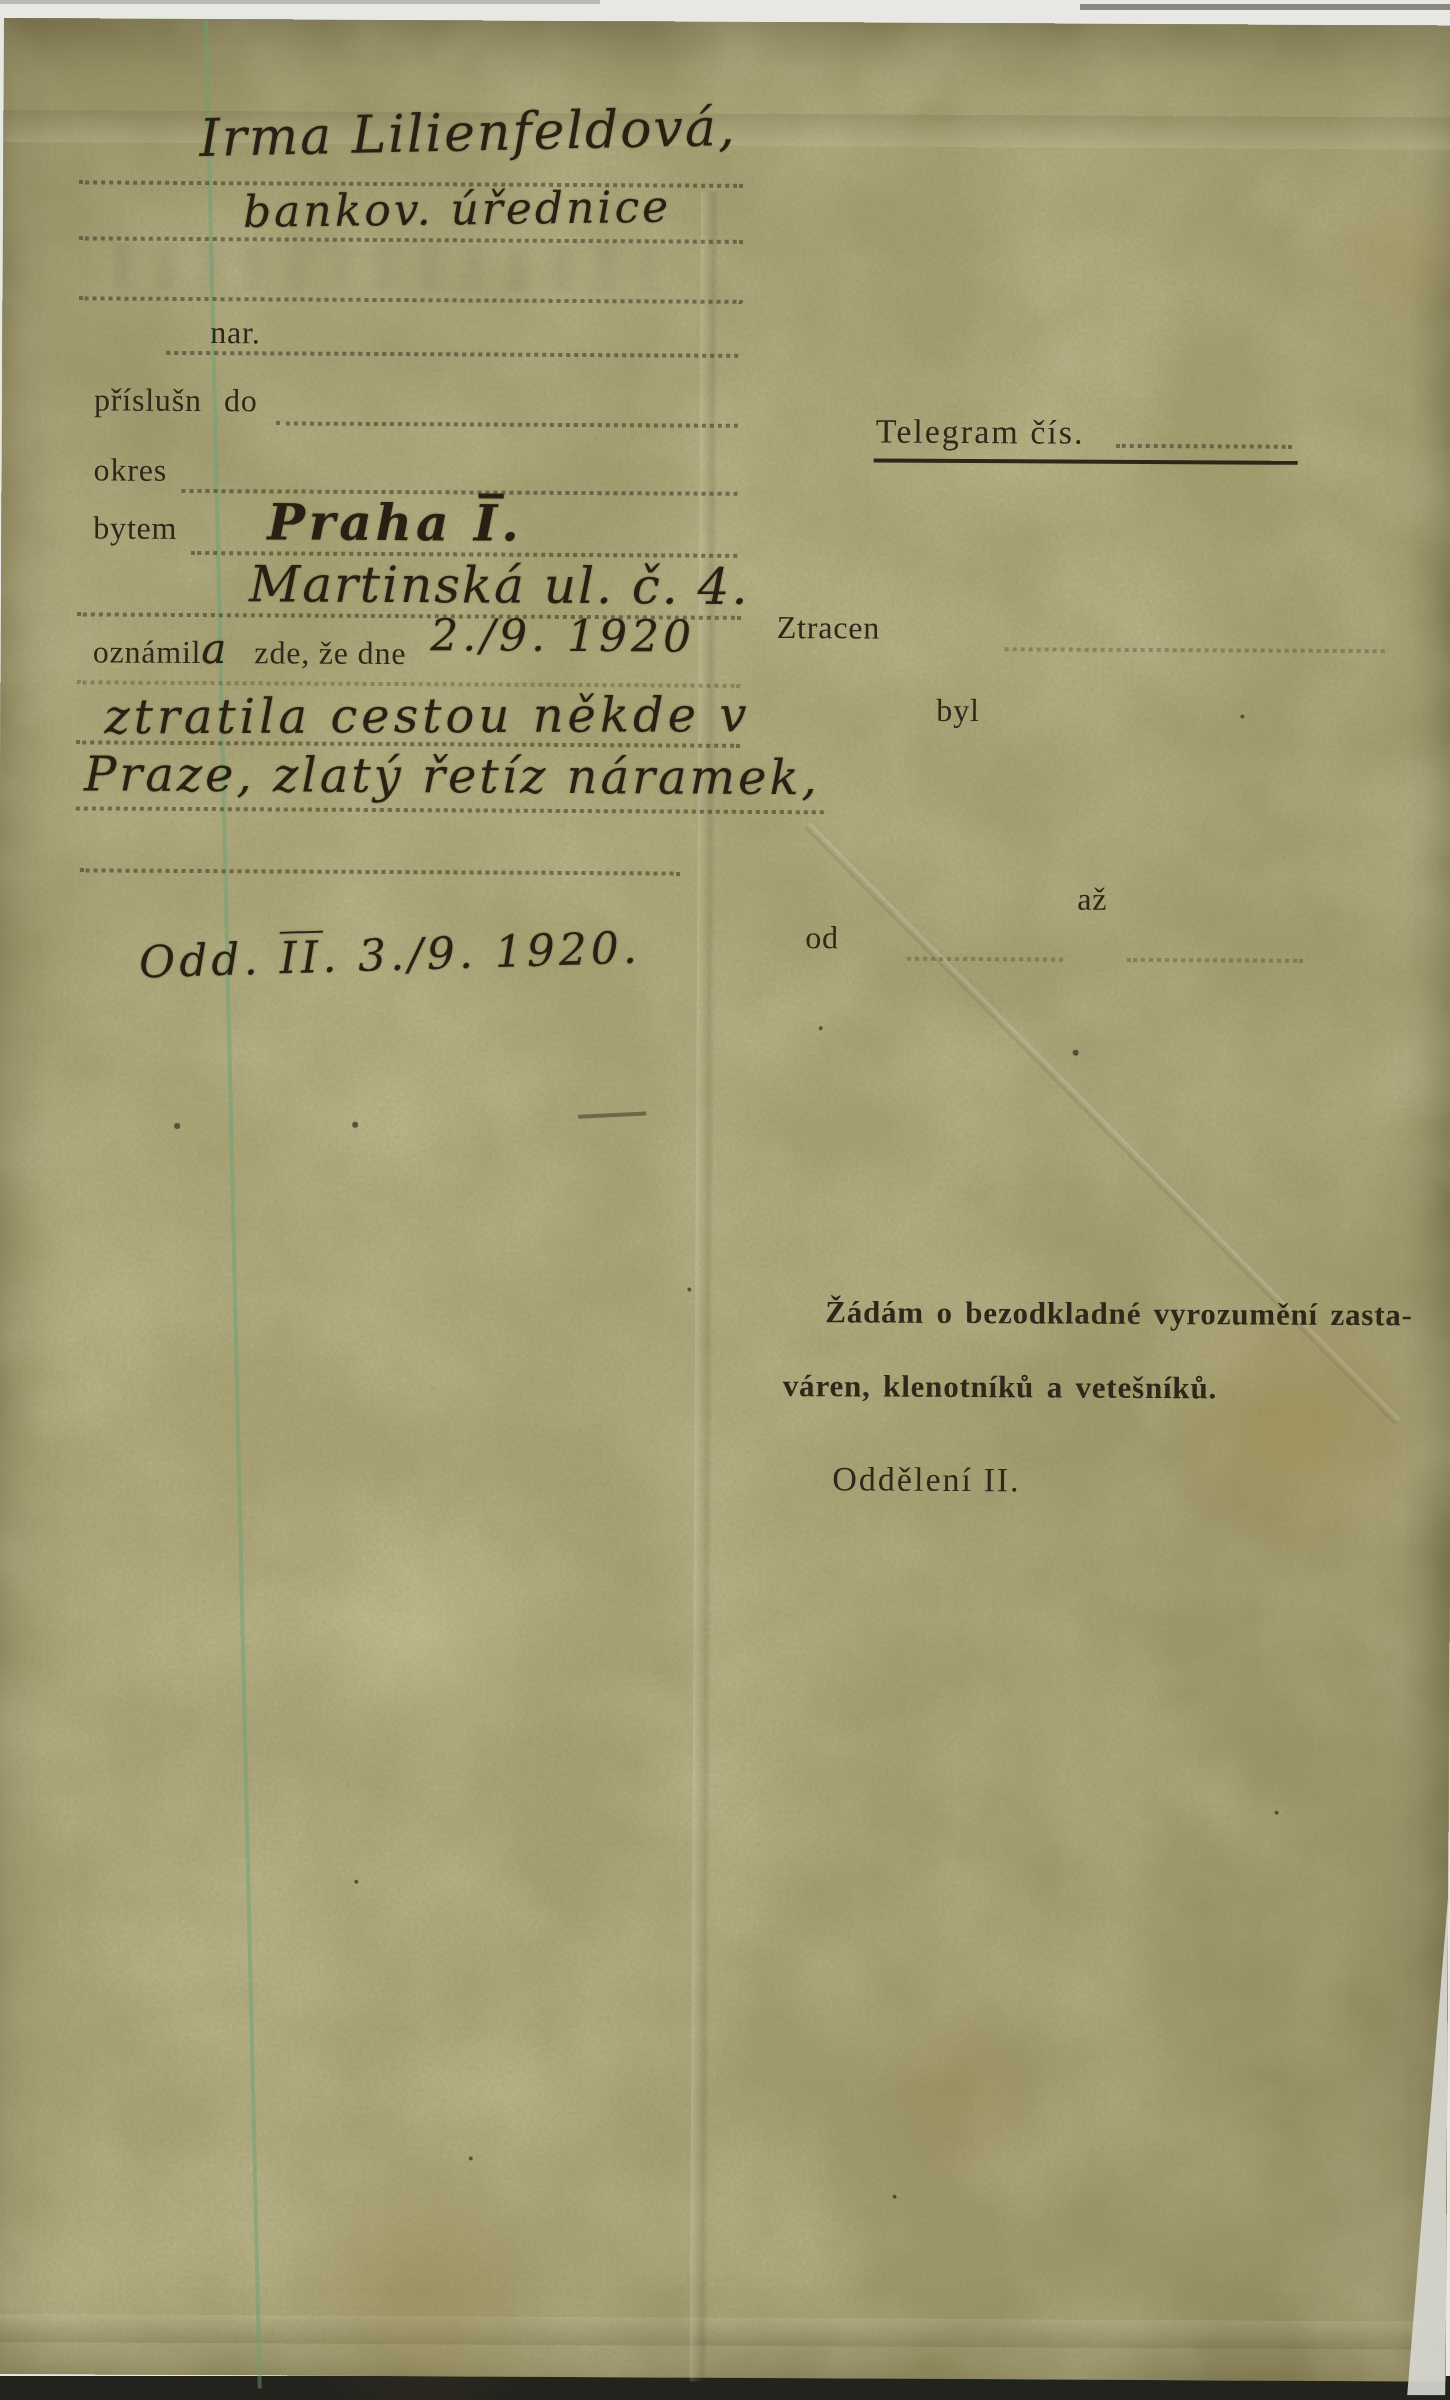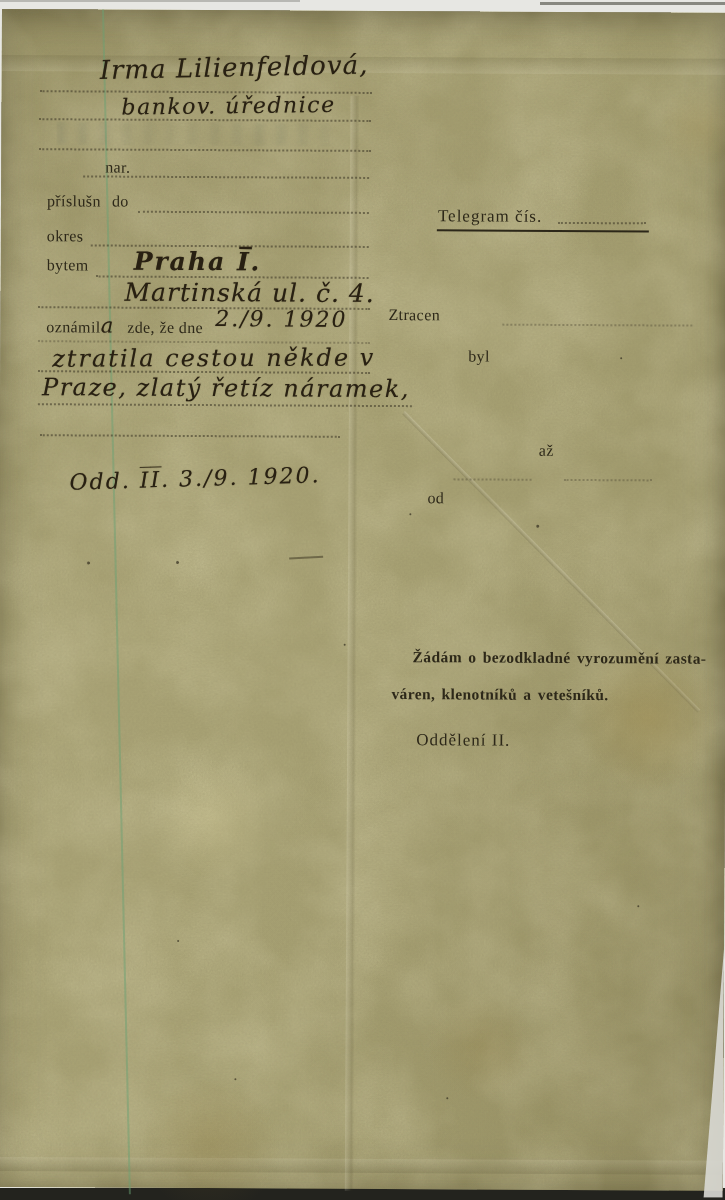--- a/index.html
+++ b/index.html
@@ -146,21 +146,21 @@
     <div class="hw" style="left:70px;top:456px;font-size:22px;letter-spacing:2px;transform:rotate(-2deg);">Odd. I̅I̅.  3./9. 1920.</div>
 
     <div class="pr bold" style="left:437px;top:195px;font-size:17px;">Telegram čís.</div>
     <div class="dot" style="left:557px;top:209px;width:88px;"></div>
     <div class="solid-rule" style="left:436px;top:218px;width:212px;"></div>
 
     <div class="pr" style="left:388px;top:295px;font-family:Liberation Serif, serif;">Ztracen</div>
     <div class="pr" style="left:468px;top:295px;margin-top:41px;">byl</div>
     <div class="dot faint" style="left:502px;top:311px;width:190px;"></div>
 
-    <div class="pr" style="left:428px;top:450px;margin-top:28px;">od</div>
+    <div class="pr" style="left:403px;top:450px;">od</div>
     <div class="dot faint" style="left:454px;top:466px;width:78px;"></div>
     <div class="pr" style="left:539px;top:430px;">až</div>
     <div class="dot faint" style="left:564px;top:466px;width:88px;"></div>
 
     <div class="pr" style="left:414px;top:637px;font-size:15.5px;word-spacing:2px;font-weight:600;">Žádám o bezodkladné vyrozumění zasta-</div>
     <div class="pr" style="left:393px;top:674px;font-size:15.5px;word-spacing:2px;font-weight:600;">váren, klenotníků a vetešníků.</div>
 
     <div class="pr bold" style="left:418px;top:719px;font-size:17px;">Oddělení II.</div>
 
   </div>

